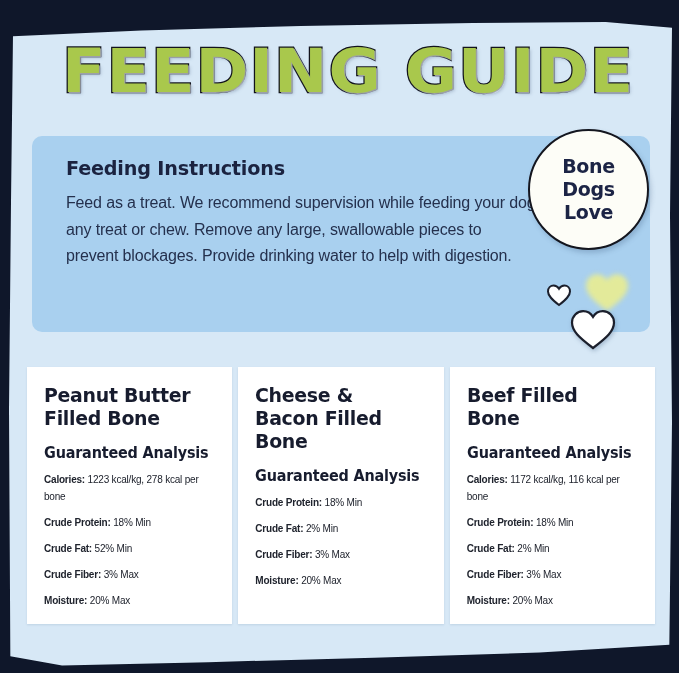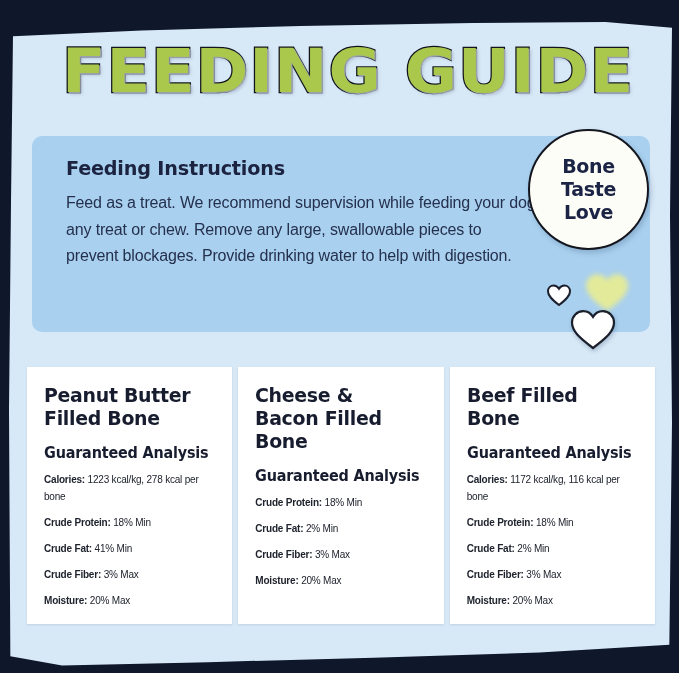--- a/index.html
+++ b/index.html
@@ -194,21 +194,21 @@
   <div class="instr-panel">
     <div class="instr-inner">
       <p class="instr-heading">Feeding Instructions</p>
       <p class="instr-body">Feed as a treat. We recommend supervision while feeding your dog any treat or chew. Remove any large, swallowable pieces to prevent blockages. Provide drinking water to help with digestion.</p>
     </div>
   </div>
 
   <div class="badge">
     <div class="badge-text">
       <span>Bone</span><br>
-      <span>Taste</span><br>
+      <span>Dogs</span><br>
       <span>Love</span>
     </div>
   </div>
 
   <svg class="heart h-small" style="left:546px; top:283px;" width="26" height="24" viewBox="0 0 26 24">
     <path d="M13 22 C6 16.5 2 12.8 2 8.4 C2 5 4.5 2.6 7.6 2.6 C9.7 2.6 11.7 3.8 13 5.8 C14.3 3.8 16.3 2.6 18.4 2.6 C21.5 2.6 24 5 24 8.4 C24 12.8 20 16.5 13 22 Z" fill="#ffffff" stroke="#1b1f2c" stroke-width="2"></path>
   </svg>
 
   <svg class="heart h-green" style="left:583px; top:270px;" width="48" height="44" viewBox="0 0 48 44">
     <path d="M24 41 C10 30.5 3 24 3 15.6 C3 9.2 8 4.2 14.2 4.2 C18.1 4.2 21.8 6.3 24 9.9 C26.2 6.3 29.9 4.2 33.8 4.2 C40 4.2 45 9.2 45 15.6 C45 24 38 30.5 24 41 Z" fill="#e3ea9a"></path>
@@ -218,21 +218,21 @@
     <path d="M24 41 C10 30.5 3 24 3 15.6 C3 9.2 8 4.2 14.2 4.2 C18.1 4.2 21.8 6.3 24 9.9 C26.2 6.3 29.9 4.2 33.8 4.2 C40 4.2 45 9.2 45 15.6 C45 24 38 30.5 24 41 Z" fill="#ffffff" stroke="#1b1f2c" stroke-width="2.2"></path>
   </svg>
 
   <div class="cards">
 
     <div class="card">
       <p class="card-title">Peanut Butter Filled Bone</p>
       <p class="card-sub">Guaranteed Analysis</p>
       <p class="spec"><span class="lab">Calories:</span> <span>1223 kcal/kg, 278 kcal per bone</span></p>
       <p class="spec"><span class="lab">Crude Protein:</span> <span>18% Min</span></p>
-      <p class="spec"><span class="lab">Crude Fat:</span> <span>41% Min</span></p>
+      <p class="spec"><span class="lab">Crude Fat:</span> <span>52% Min</span></p>
       <p class="spec"><span class="lab">Crude Fiber:</span> <span>3% Max</span></p>
       <p class="spec"><span class="lab">Moisture:</span> <span>20% Max</span></p>
     </div>
 
     <div class="card">
       <p class="card-title">Cheese &amp; Bacon Filled Bone</p>
       <p class="card-sub">Guaranteed Analysis</p>
       <p class="spec"><span class="lab">Crude Protein:</span> <span>18% Min</span></p>
       <p class="spec"><span class="lab">Crude Fat:</span> <span>2% Min</span></p>
       <p class="spec"><span class="lab">Crude Fiber:</span> <span>3% Max</span></p>

